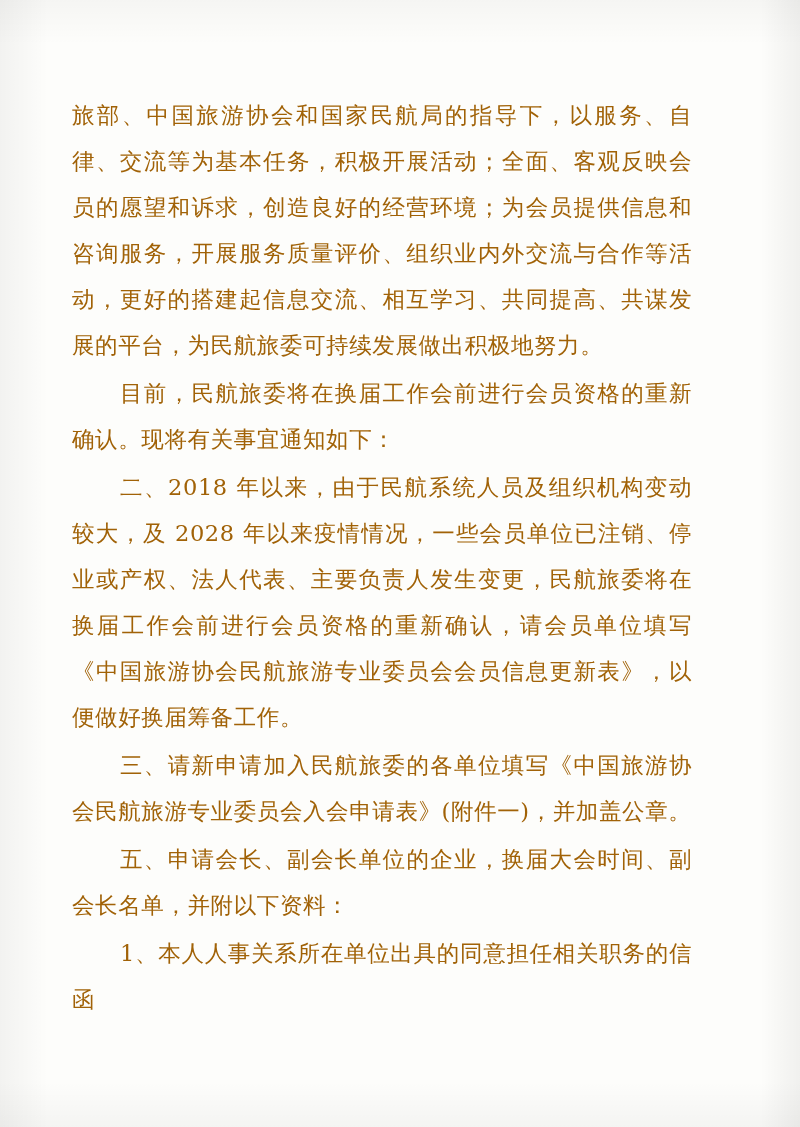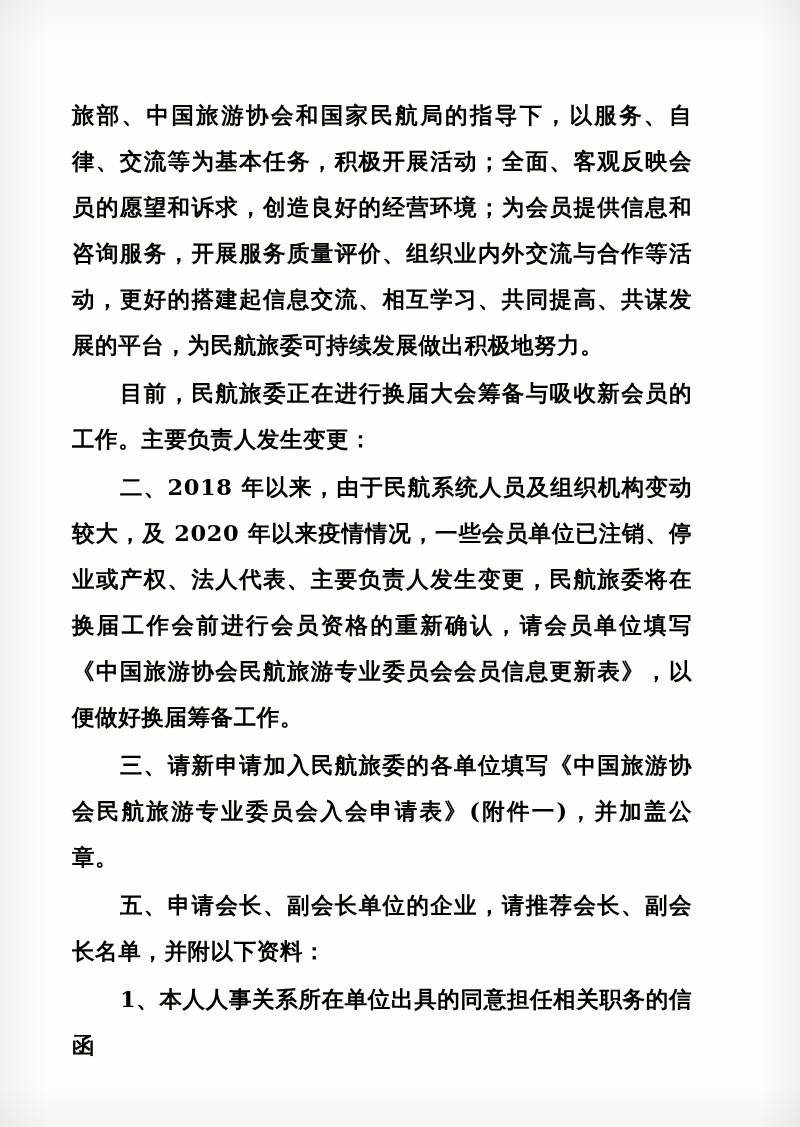--- a/index.html
+++ b/index.html
@@ -39,41 +39,41 @@
     top: 92px;
     width: 620px;
   }
   p.para {
     margin: 0 0 2px 0;
     font-size: 22.5px;
     line-height: 46px;
     letter-spacing: 0.6px;
     text-align: justify;
     text-justify: inter-ideograph;
-    color: #000000;
-    font-weight: 700;
+    color: #a16207;
+    font-weight: 400;
   }
   p.indent {
     text-indent: 48px;
   }
 </style>
 </head>
 <body>
 
 <div class="page">
   <div class="doc-body">
 
     <p class="para">旅部、中国旅游协会和国家民航局的指导下，以服务、自律、交流等为基本任务，积极开展活动；全面、客观反映会员的愿望和诉求，创造良好的经营环境；为会员提供信息和咨询服务，开展服务质量评价、组织业内外交流与合作等活动，更好的搭建起信息交流、相互学习、共同提高、共谋发展的平台，为民航旅委可持续发展做出积极地努力。</p>
 
-    <p class="para indent">目前，民航旅委正在进行换届大会筹备与吸收新会员的工作。主要负责人发生变更：</p>
+    <p class="para indent">目前，民航旅委将在换届工作会前进行会员资格的重新确认。现将有关事宜通知如下：</p>
 
 
-    <p class="para indent">二、2018 年以来，由于民航系统人员及组织机构变动较大，及 2020 年以来疫情情况，一些会员单位已注销、停业或产权、法人代表、主要负责人发生变更，民航旅委将在换届工作会前进行会员资格的重新确认，请会员单位填写《中国旅游协会民航旅游专业委员会会员信息更新表》，以便做好换届筹备工作。</p>
+    <p class="para indent">二、2018 年以来，由于民航系统人员及组织机构变动较大，及 2028 年以来疫情情况，一些会员单位已注销、停业或产权、法人代表、主要负责人发生变更，民航旅委将在换届工作会前进行会员资格的重新确认，请会员单位填写《中国旅游协会民航旅游专业委员会会员信息更新表》，以便做好换届筹备工作。</p>
 
     <p class="para indent">三、请新申请加入民航旅委的各单位填写《中国旅游协会民航旅游专业委员会入会申请表》(附件一)，并加盖公章。</p>
 
 
-    <p class="para indent">五、申请会长、副会长单位的企业，请推荐会长、副会长名单，并附以下资料：</p>
+    <p class="para indent">五、申请会长、副会长单位的企业，换届大会时间、副会长名单，并附以下资料：</p>
 
     <p class="para indent">1、本人人事关系所在单位出具的同意担任相关职务的信函</p>
 
   </div>
 </div>
 
 </body></html>

